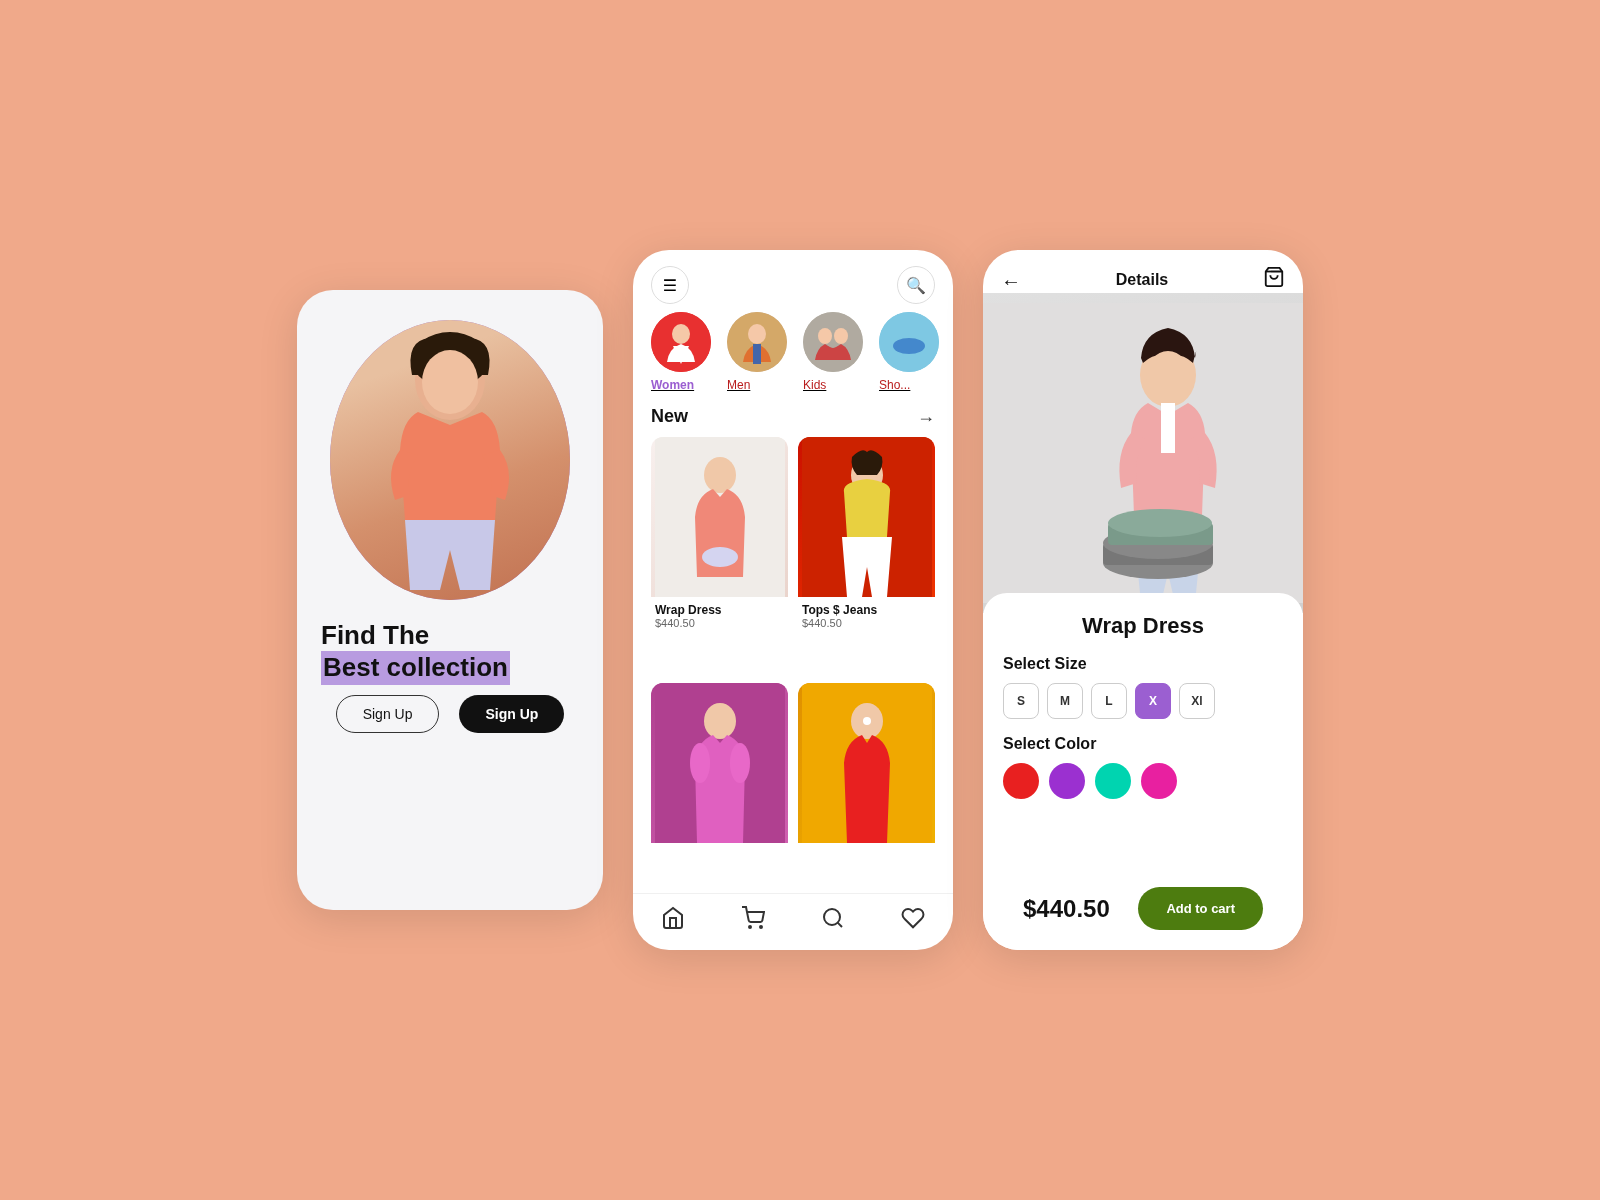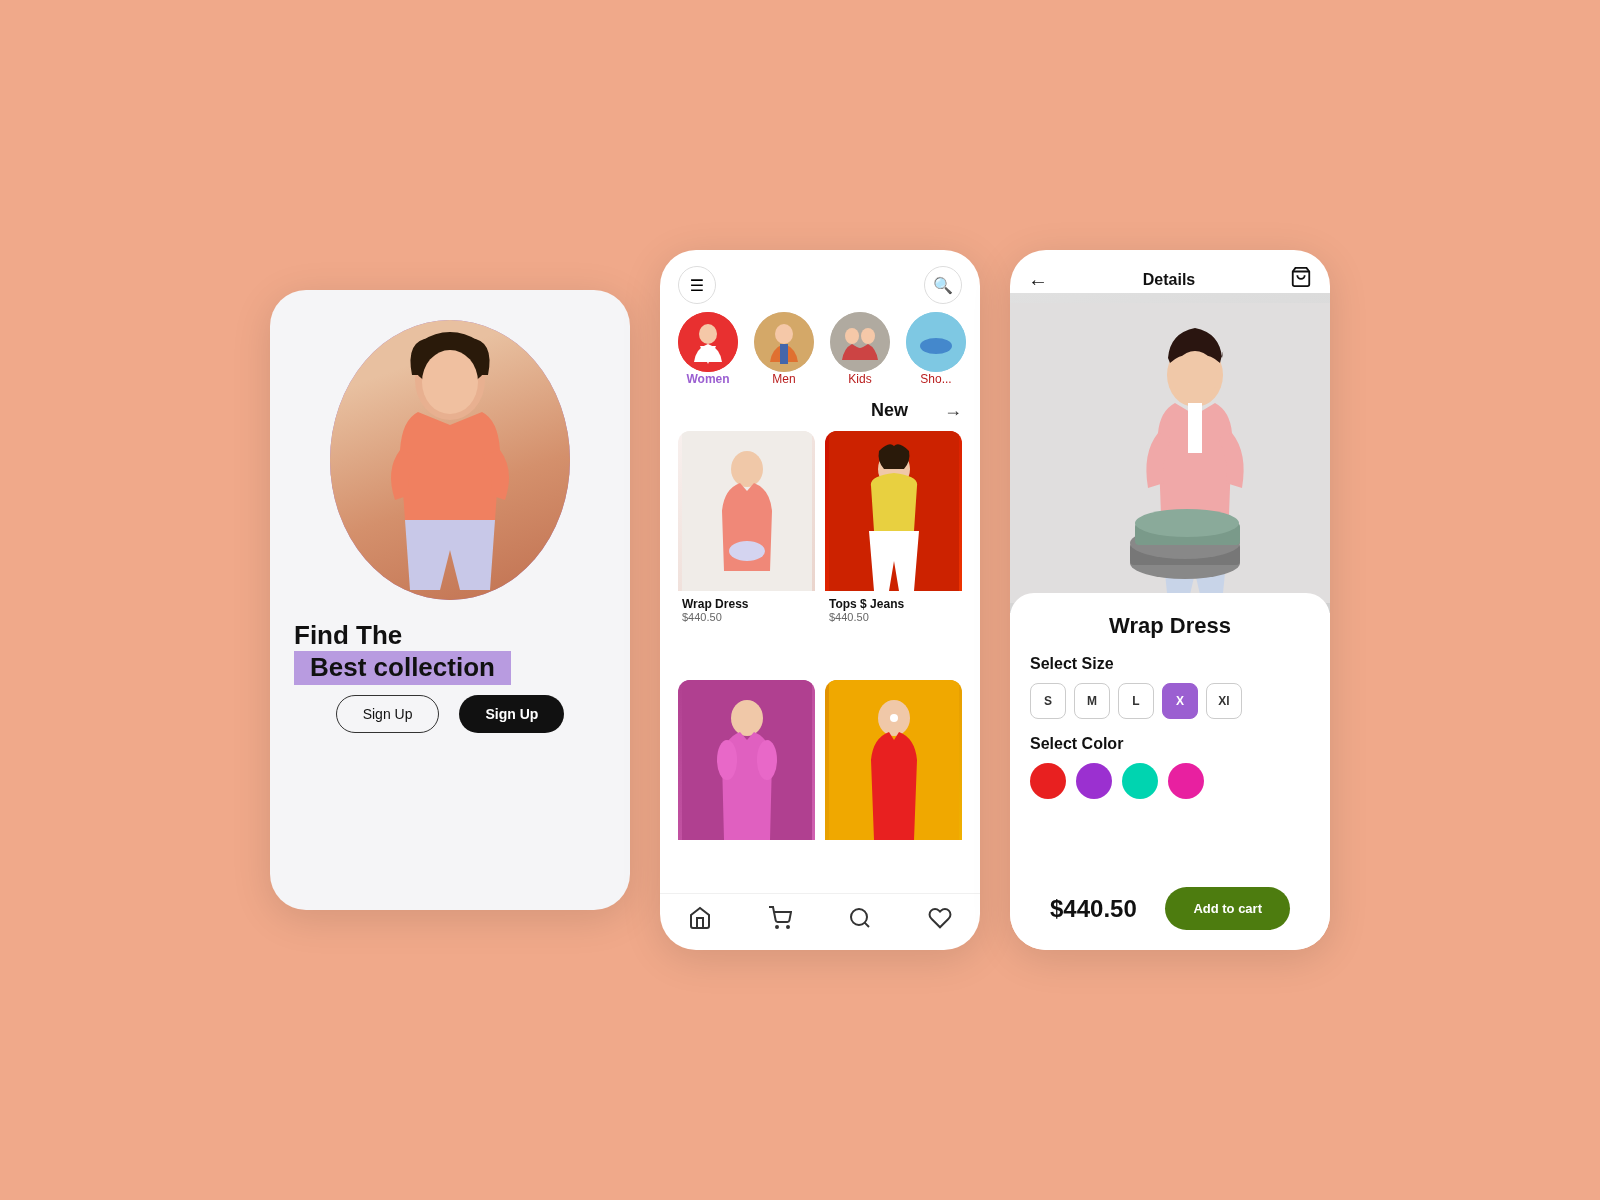--- a/index.html
+++ b/index.html
@@ -20,21 +20,21 @@
 
     
     .screen {
       background: #fff;
       border-radius: 36px;
       overflow: hidden;
       box-shadow: 0 8px 40px rgba(0,0,0,0.12);
       position: relative;
     }
     .screen-1 {
-      width: 360px;
+      width: 306px;
       height: 620px;
       background: #f5f5f7;
       display: flex;
       flex-direction: column;
       align-items: center;
     }
     .screen-1 .hero-oval {
       width: 240px;
       height: 280px;
       background: #9b6fd1;
@@ -55,21 +55,21 @@
       font-weight: 700;
       color: #111;
       line-height: 1.2;
     }
     .screen-1 .headline-2 {
       font-size: 26px;
       font-weight: 800;
       color: #111;
       background: #b89be0;
       display: inline-block;
-      padding: 0 16px;
+      padding: 0 2px;
       margin-bottom: 10px;
       line-height: 1.3;
     }
     .screen-1 .subtitle {
       font-size: 11.5px;
       color: #888;
       line-height: 1.5;
       margin-bottom: 24px;
     }
     .screen-1 .btn-row {
@@ -132,22 +132,24 @@
     }
     .screen-2 .categories {
       display: flex;
       gap: 16px;
       padding: 0 18px 14px;
       overflow-x: hidden;
     }
     .category-item {
       display: flex;
       flex-direction: column;
-      align-items: center;
-      cursor: pointer;
+      align-items: flex-start;
+      gap: 6px;
+      cursor: pointer;
+      text-decoration: underline;
     }
     .category-circle {
       width: 60px;
       height: 60px;
       border-radius: 50%;
       overflow: hidden;
       display: flex;
       align-items: center;
       justify-content: center;
       font-size: 22px;
@@ -156,21 +158,21 @@
     .cat-men { background: #d4b896; }
     .cat-kids { background: #c0bbb0; }
     .cat-shoes { background: #7ec8e3; }
     .category-label {
       font-size: 12px;
       color: #b91c1c;
     }
     .category-label.active { color: #9b5fd1; font-weight: 600; }
     .screen-2 .new-section {
       display: flex;
-      justify-content: flex-end;
+      justify-content: space-between;
       align-items: center;
       padding: 0 18px 10px;
       gap: 36px;
     }
     .new-title {
       font-size: 18px;
       font-weight: 700;
       color: #111;
     }
     .arrow-btn {

